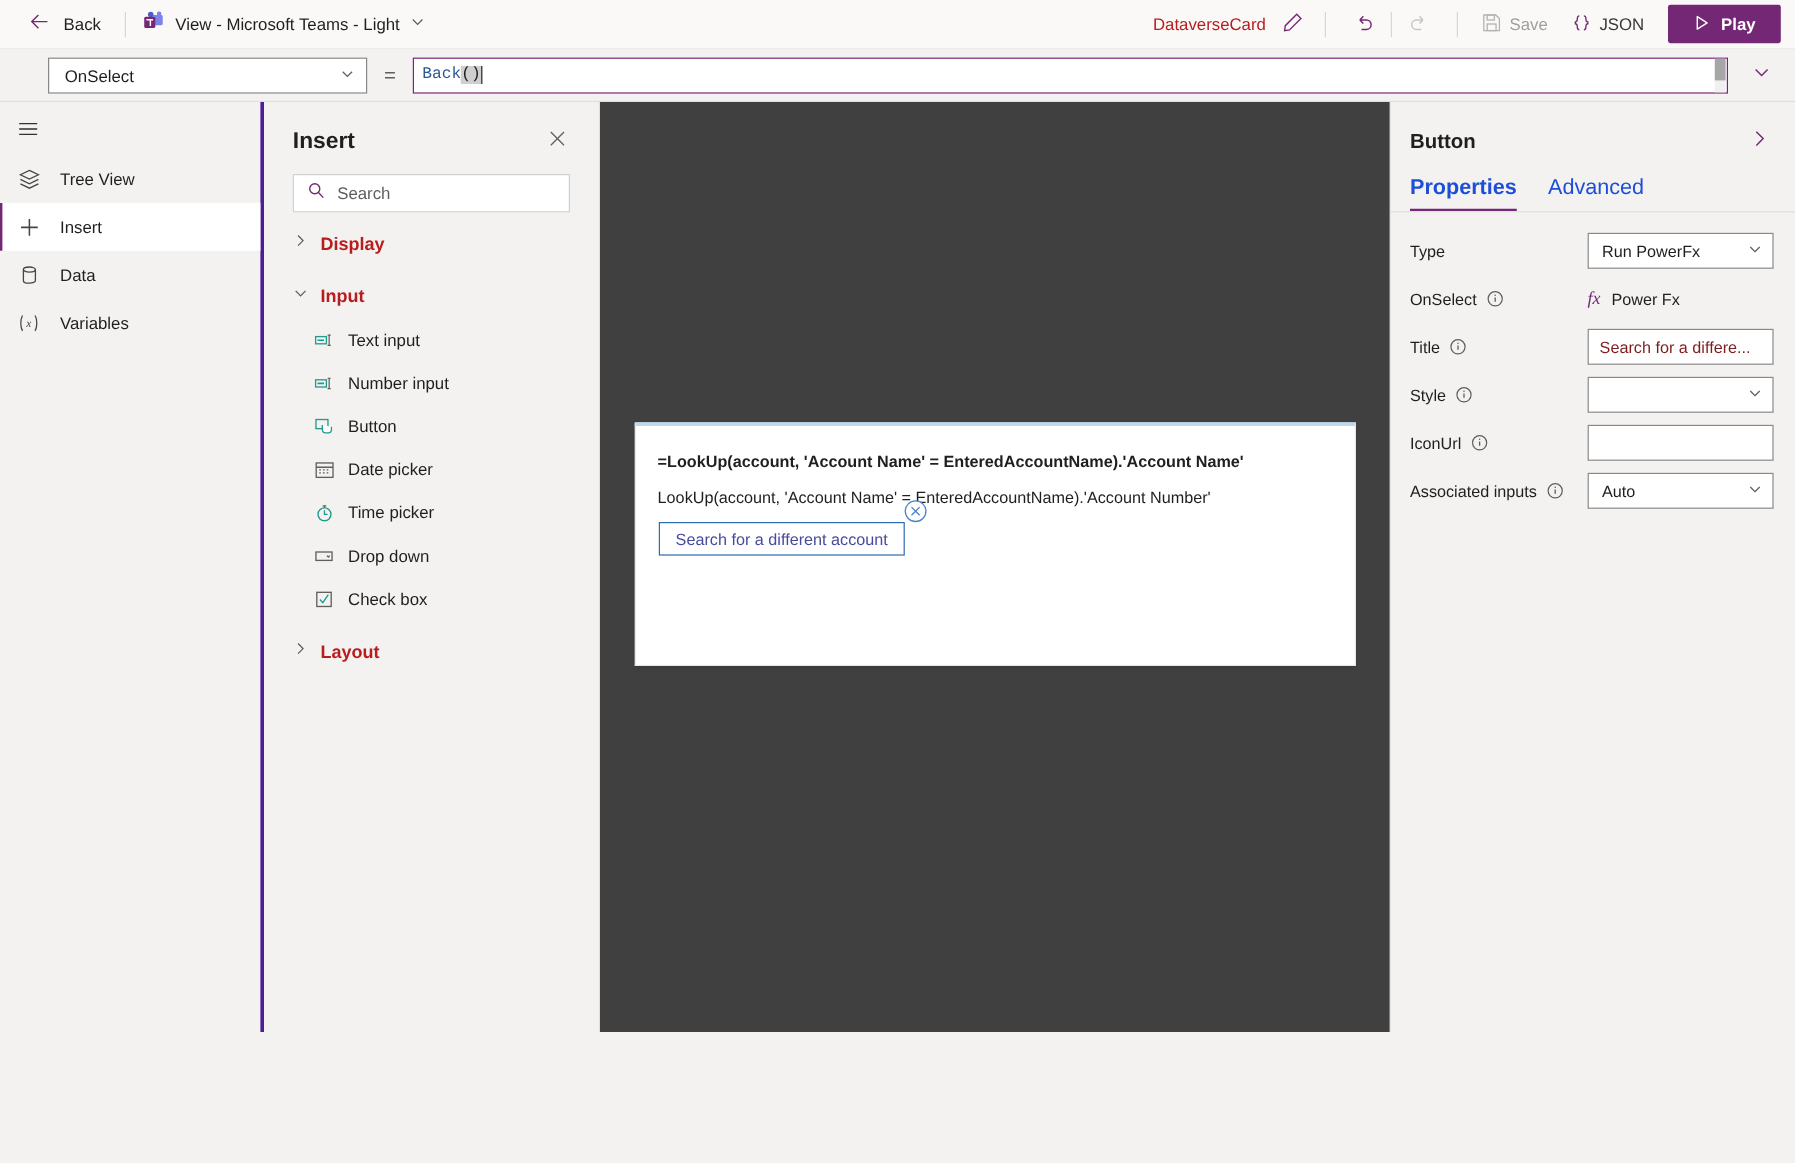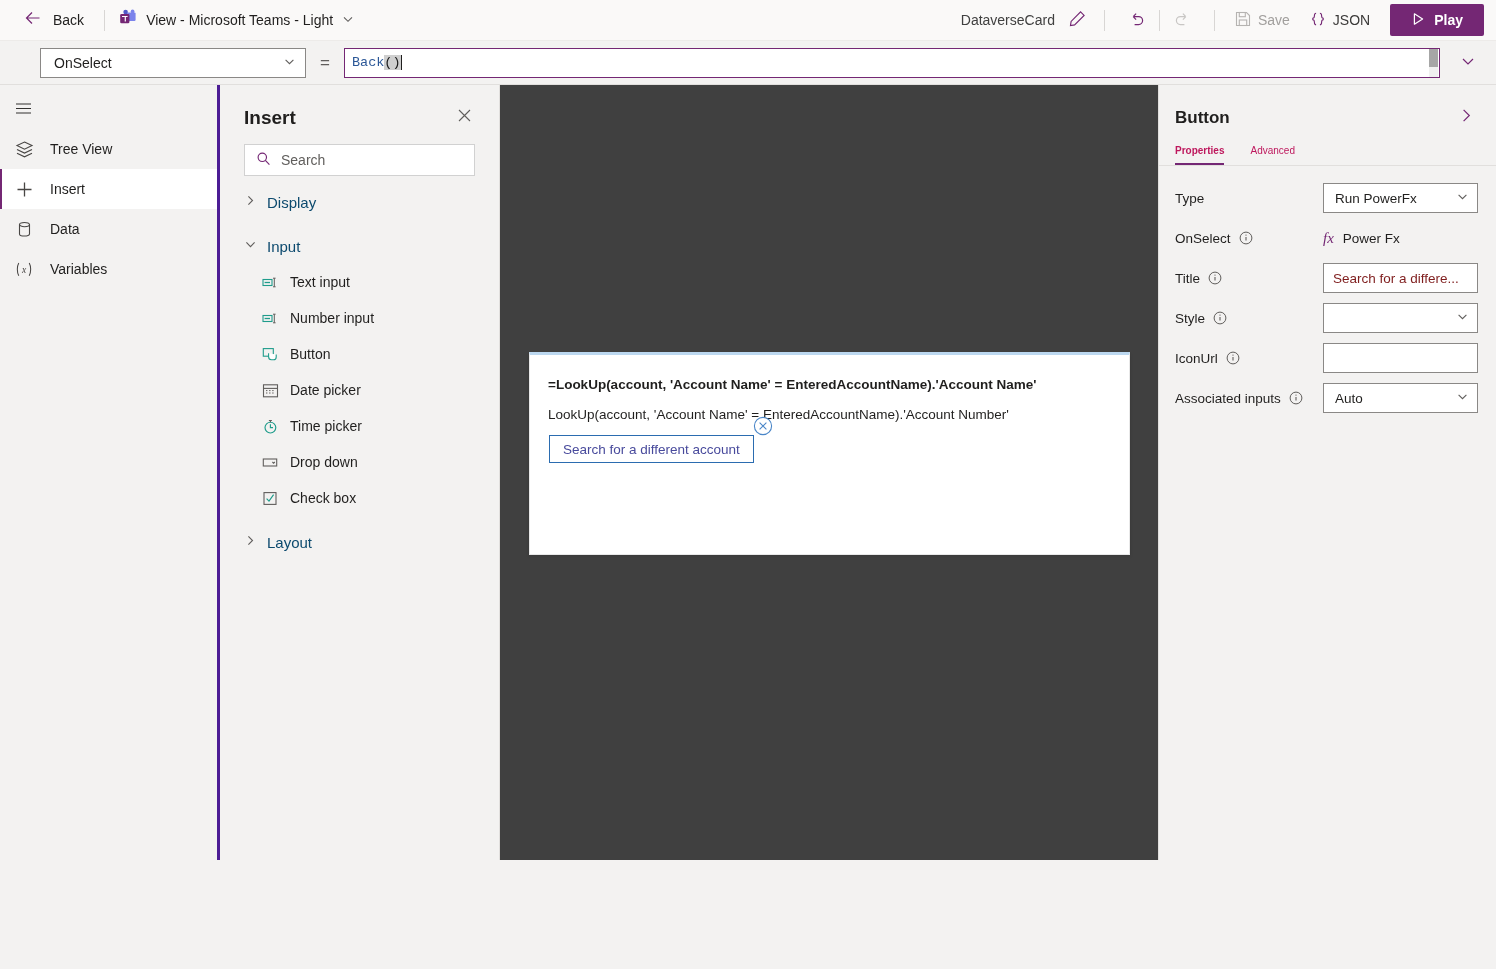--- a/index.html
+++ b/index.html
@@ -19,21 +19,21 @@
     display: flex; align-items: center;
     padding: 0 12px 0 22px;
     border-bottom: 1px solid #edebe9;
   }
   .back-btn { display: flex; align-items: center; gap: 11px; cursor: pointer; padding: 4px 6px 4px 2px; }
   .back-btn .lbl { font-size: 14px; color: #201f1e; }
   .vsep { width: 1px; height: 21px; background: #d8d6d4; margin: 0 14px; }
   .app-title { display: flex; align-items: center; gap: 9px; cursor: pointer; }
   .app-title .lbl { font-size: 14px; color: #201f1e; }
   .topbar .spacer { flex: 1; }
-  .card-name { font-size: 14px; color: #404040; margin-left: 20px; }
+  .card-name { font-size: 14px; color: #b91c1c; margin-left: 20px; }
   .icon-btn { display: inline-flex; align-items: center; justify-content: center; cursor: pointer; background: none; border: 0; }
   .tb-item { display: inline-flex; align-items: center; gap: 7px; font-size: 14px; cursor: pointer; padding: 4px 6px; }
   .tb-item.disabled { color: #a19f9d; cursor: default; }
   .tb-item.enabled { color: #3b3a39; }
   .play-btn {
     display: inline-flex; align-items: center; gap: 9px;
     background: #742774; color: #ffffff;
     font-size: 14px; font-weight: bold;
     border: 0; border-radius: 2px;
     height: 32px; padding: 0 21px; margin-left: 14px;
@@ -91,21 +91,21 @@
   .search-box {
     height: 32px; background: #ffffff; border: 1px solid #d1d1d1;
     display: flex; align-items: center; gap: 10px; padding: 0 11px;
   }
   .search-box input {
     flex: 1; border: 0; outline: none; font-size: 14px; color: #201f1e;
     font-family: "Liberation Sans", sans-serif; background: transparent;
   }
   .search-box input::placeholder { color: #605e5c; }
   .group-row { display: flex; align-items: center; gap: 10px; height: 36px; margin-top: 8px; cursor: pointer; }
-  .group-row .gl { font-size: 15px; font-weight: normal; color: #0c4a6e; }
+  .group-row .gl { font-size: 15px; font-weight: bold; color: #b91c1c; }
   .leaf-row { display: flex; align-items: center; gap: 11px; height: 36px; padding-left: 18px; cursor: pointer; }
   .leaf-row .ll { font-size: 14px; color: #201f1e; }
   .leaf-ico { width: 17px; height: 17px; display: flex; align-items: center; justify-content: center; }
 
   
   .canvas { flex: 1; background: #404040; position: relative; overflow: hidden; }
   .card {
     position: absolute; left: 29px; top: 267px;
     width: 601px; height: 203px;
     background: #ffffff;
@@ -126,21 +126,21 @@
     position: absolute; left: 223px; top: 61px;
     width: 20px; height: 20px; cursor: pointer;
   }
 
   
   .props { width: 338px; min-width: 338px; background: #f3f2f1; border-left: 1px solid #e1dfdd; }
   .props-head { display: flex; align-items: center; justify-content: space-between; padding: 19px 18px 0 16px; }
   .props-title { font-size: 17px; font-weight: bold; color: #201f1e; }
   .props-collapse { cursor: pointer; padding: 3px; }
   .props-tabs { display: flex; gap: 26px; padding: 14px 0 0 16px; border-bottom: 1px solid #e1dfdd; }
-  .ptab { font-size: 10px; color: #be185d; padding-bottom: 9px; cursor: pointer; text-align: right; }
+  .ptab { font-size: 18px; color: #1d4ed8; padding-bottom: 9px; cursor: pointer; text-align: right; }
   .ptab.active { font-weight: bold; box-shadow: inset 0 -2px 0 #742774; }
   .prow { display: flex; align-items: center; min-height: 40px; padding: 0 18px 0 16px; }
   .plabel { flex: 1; display: flex; align-items: center; gap: 8px; font-size: 13.5px; color: #201f1e; }
   .info-ico { cursor: pointer; display: inline-flex; }
   .pctl { width: 155px; }
   .pselect {
     height: 30px; background: #ffffff; border: 1px solid #8a8886;
     display: flex; align-items: center; justify-content: space-between;
     padding: 0 8px 0 11px; font-size: 13.5px; color: #201f1e; cursor: pointer; gap: 25px;
   }

